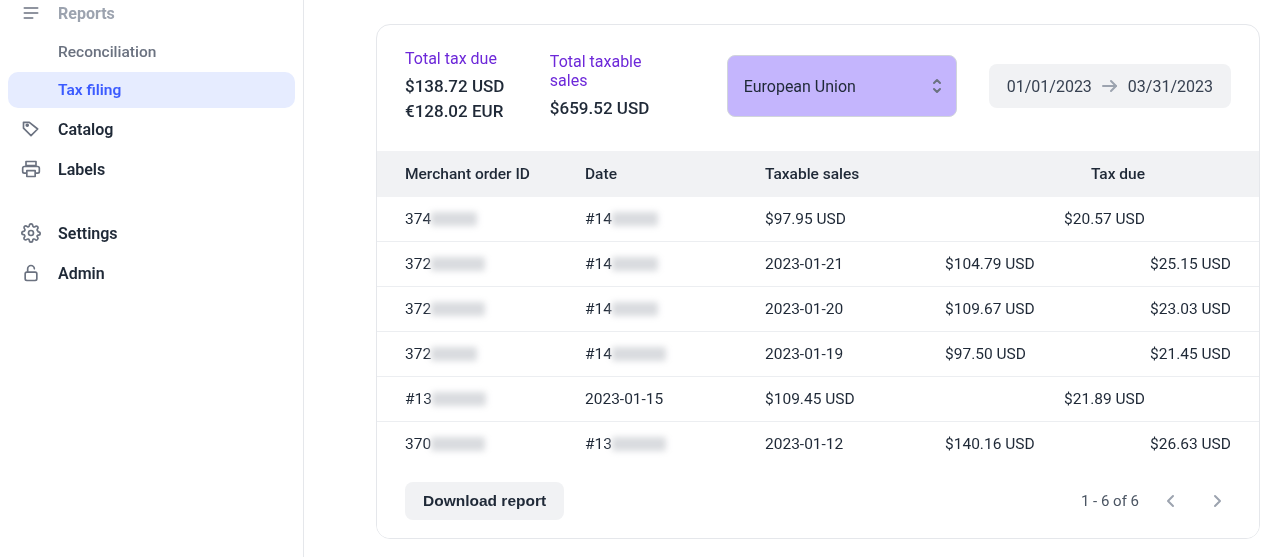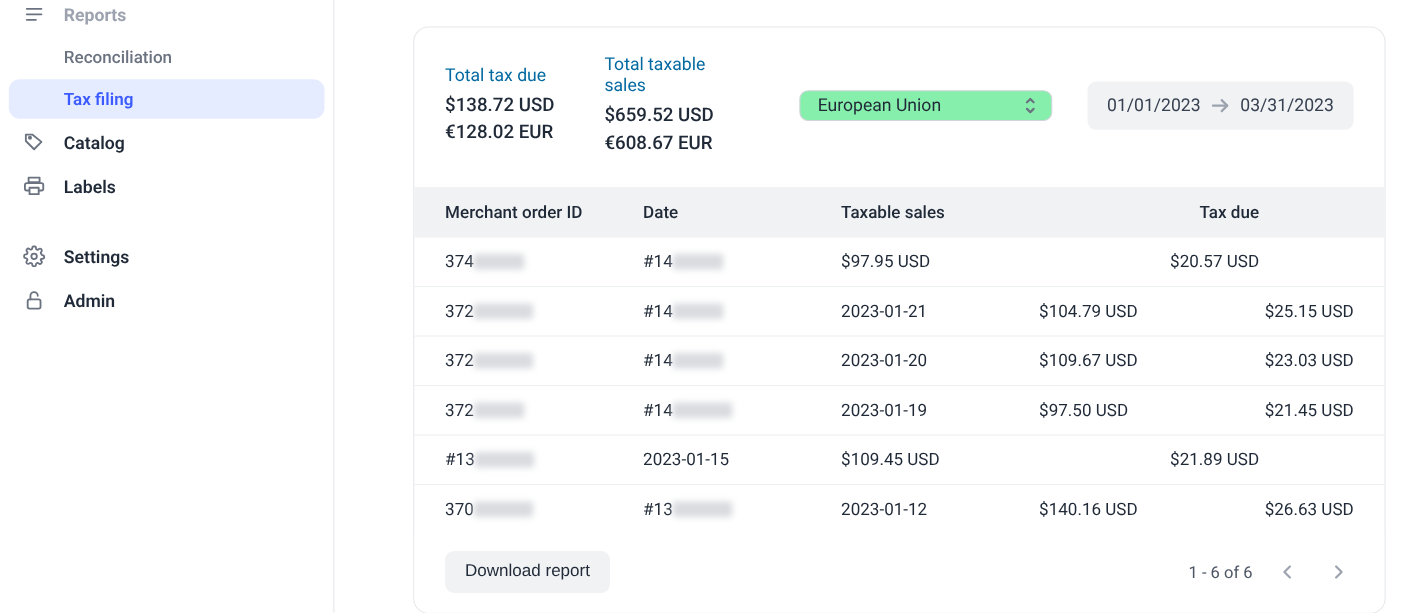--- a/index.html
+++ b/index.html
@@ -82,38 +82,38 @@
     overflow: hidden;
     margin-top: 24px;
   }
   .summary {
     display: flex;
     align-items: center;
     padding: 24px 28px 28px 28px;
     gap: 32px;
   }
   .summary-block { display: flex; flex-direction: column; gap: 6px; }
-  .summary-label { color: #0369a1; font-size: 16px; }
+  .summary-label { color: #6d28d9; font-size: 16px; }
   .summary-val { color: #1f2937; font-size: 17px; font-weight: 500; line-height: 1.45; }
   .summary-block.due { width: 150px; }
   .summary-block.sales { width: 150px; }
   .summary-spacer { flex: 1; }
   .region-select {
     border: 1px solid #d1d5db;
     border-radius: 8px;
     padding: 0 40px 0 16px;
-    height: 28px;
+    height: 62px;
     display: flex;
     align-items: center;
     font-size: 16px;
     color: #1f2937;
     position: relative;
     min-width: 230px;
     cursor: pointer;
-    background: #86efac;
+    background: #c4b5fd;
   }
   .region-select .chev {
     position: absolute;
     right: 12px;
     top: 50%;
     transform: translateY(-50%);
     color: #6b7280;
   }
   .date-range {
     background: #f1f2f4;
@@ -168,21 +168,21 @@
     justify-content: space-between;
     padding: 16px 28px 18px 28px;
     background: #fff;
   }
   .download-btn {
     background: #f1f2f4;
     border: none;
     border-radius: 8px;
     padding: 10px 18px;
     font-size: 15.5px;
-    font-weight: 400;
+    font-weight: 700;
     color: #1f2937;
     cursor: pointer;
   }
   .pager {
     display: flex;
     align-items: center;
     gap: 18px;
     color: #4b5563;
     font-size: 15px;
   }
@@ -270,21 +270,20 @@
           <div class="summary-label">Total tax due</div>
           <div>
             <div class="summary-val">$138.72 USD</div>
             <div class="summary-val">€128.02 EUR</div>
           </div>
         </div>
         <div class="summary-block sales">
           <div class="summary-label">Total taxable sales</div>
           <div>
             <div class="summary-val">$659.52 USD</div>
-            <div class="summary-val">€608.67 EUR</div>
           </div>
         </div>
         <div class="summary-spacer"></div>
         <div class="region-select">
           <span>European Union</span>
           <span class="chev">
             <svg width="14" height="18" viewBox="0 0 14 18" fill="none" stroke="currentColor" stroke-width="2" stroke-linecap="round" stroke-linejoin="round">
                 <polyline points="4 6 7 3 10 6"></polyline>
                 <polyline points="4 12 7 15 10 12"></polyline>
               </svg>

